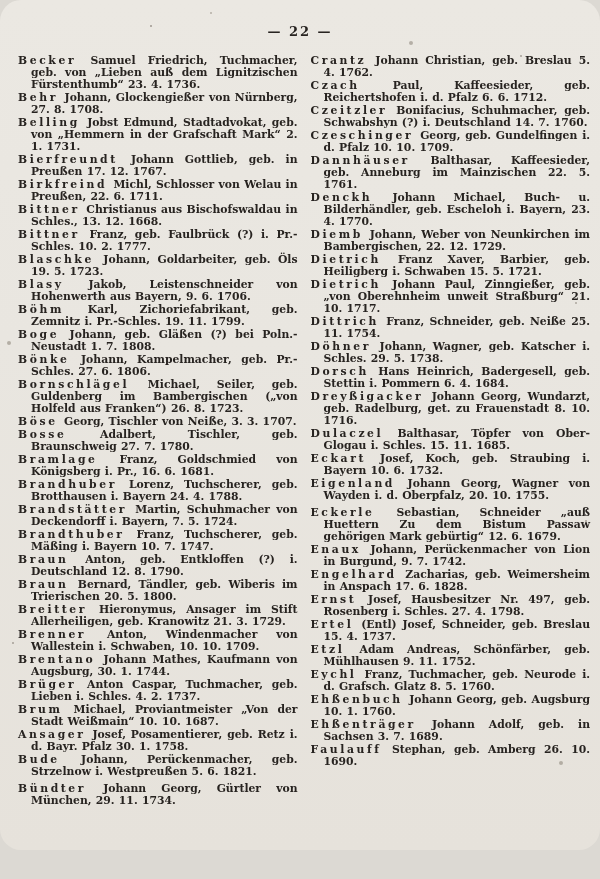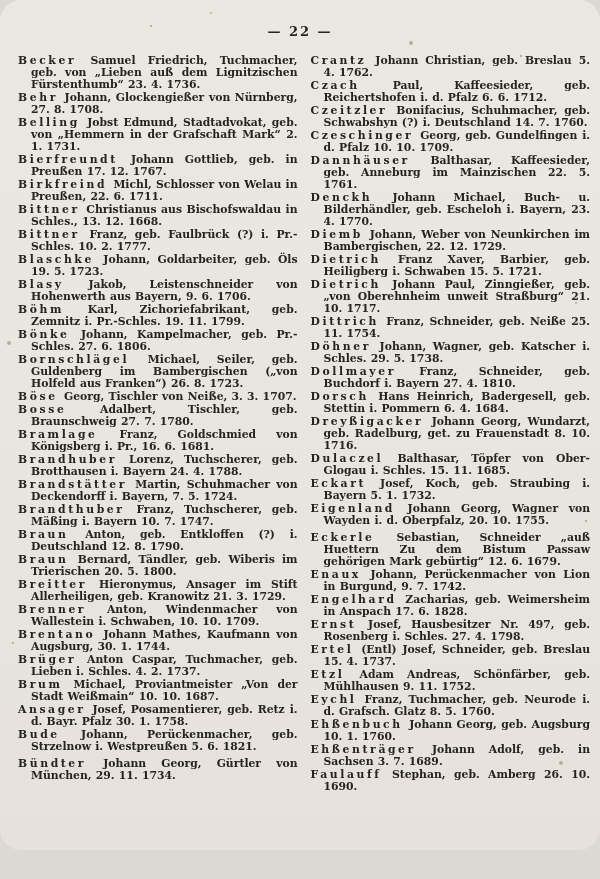--- a/index.html
+++ b/index.html
@@ -84,20 +84,21 @@
         <p class="entry"><span class="surname">Becker</span><span> Samuel Friedrich, Tuchmacher, geb. von „Lieben auß dem Lignitzischen Fürstenthumb“ 23. 4. 1736.</span></p>
         <p class="entry"><span class="surname">Behr</span><span> Johann, Glockengießer von Nürnberg, 27. 8. 1708.</span></p>
         <p class="entry"><span class="surname">Belling</span><span> Jobst Edmund, Stadtadvokat, geb. von „Hemmern in der Grafschaft Mark“ 2. 1. 1731.</span></p>
         <p class="entry"><span class="surname">Bierfreundt</span><span> Johann Gottlieb, geb. in Preußen 17. 12. 1767.</span></p>
         <p class="entry"><span class="surname">Birkfreind</span><span> Michl, Schlosser von Welau in Preußen, 22. 6. 1711.</span></p>
         <p class="entry"><span class="surname">Bittner</span><span> Christianus aus Bischofswaldau in Schles., 13. 12. 1668.</span></p>
         <p class="entry"><span class="surname">Bittner</span><span> Franz, geb. Faulbrück (?) i. Pr.-Schles. 10. 2. 1777.</span></p>
         <p class="entry"><span class="surname">Blaschke</span><span> Johann, Goldarbeiter, geb. Öls 19. 5. 1723.</span></p>
         <p class="entry"><span class="surname">Blasy</span><span> Jakob, Leistenschneider von Hohenwerth aus Bayern, 9. 6. 1706.</span></p>
         <p class="entry"><span class="surname">Böhm</span><span> Karl, Zichoriefabrikant, geb. Zemnitz i. Pr.-Schles. 19. 11. 1799.</span></p>
+        <p class="entry"><span class="surname">Boge</span><span> Johann, geb. Gläßen (?) bei Poln.-Neustadt 1. 7. 1808.</span></p>
         <p class="entry"><span class="surname">Bönke</span><span> Johann, Kampelmacher, geb. Pr.-Schles. 27. 6. 1806.</span></p>
         <p class="entry"><span class="surname">Bornschlägel</span><span> Michael, Seiler, geb. Guldenberg im Bambergischen („von Holfeld aus Franken“) 26. 8. 1723.</span></p>
         <p class="entry"><span class="surname">Böse</span><span> Georg, Tischler von Neiße, 3. 3. 1707.</span></p>
         <p class="entry"><span class="surname">Bosse</span><span> Adalbert, Tischler, geb. Braunschweig 27. 7. 1780.</span></p>
         <p class="entry"><span class="surname">Bramlage</span><span> Franz, Goldschmied von Königsberg i. Pr., 16. 6. 1681.</span></p>
         <p class="entry"><span class="surname">Brandhuber</span><span> Lorenz, Tuchscherer, geb. Brotthausen i. Bayern 24. 4. 1788.</span></p>
         <p class="entry"><span class="surname">Brandstätter</span><span> Martin, Schuhmacher von Deckendorff i. Bayern, 7. 5. 1724.</span></p>
         <p class="entry"><span class="surname">Brandthuber</span><span> Franz, Tuchscherer, geb. Mäßing i. Bayern 10. 7. 1747.</span></p>
         <p class="entry"><span class="surname">Braun</span><span> Anton, geb. Entkloffen (?) i. Deutschland 12. 8. 1790.</span></p>
         <p class="entry"><span class="surname">Braun</span><span> Bernard, Tändler, geb. Wiberis im Trierischen 20. 5. 1800.</span></p>
@@ -115,25 +116,24 @@
         <p class="entry"><span class="surname">Czach</span><span> Paul, Kaffeesieder, geb. Reichertshofen i. d. Pfalz 6. 6. 1712.</span></p>
         <p class="entry"><span class="surname">Czeitzler</span><span> Bonifacius, Schuhmacher, geb. Schwabshyn (?) i. Deutschland 14. 7. 1760.</span></p>
         <p class="entry"><span class="surname">Czeschinger</span><span> Georg, geb. Gundelfingen i. d. Pfalz 10. 10. 1709.</span></p>
         <p class="entry"><span class="surname">Dannhäuser</span><span> Balthasar, Kaffeesieder, geb. Anneburg im Mainzischen 22. 5. 1761.</span></p>
         <p class="entry"><span class="surname">Denckh</span><span> Johann Michael, Buch- u. Bilderhändler, geb. Escheloh i. Bayern, 23. 4. 1770.</span></p>
         <p class="entry"><span class="surname">Diemb</span><span> Johann, Weber von Neunkirchen im Bambergischen, 22. 12. 1729.</span></p>
         <p class="entry"><span class="surname">Dietrich</span><span> Franz Xaver, Barbier, geb. Heiligberg i. Schwaben 15. 5. 1721.</span></p>
         <p class="entry"><span class="surname">Dietrich</span><span> Johann Paul, Zinngießer, geb. „von Oberehnheim unweit Straßburg“ 21. 10. 1717.</span></p>
         <p class="entry"><span class="surname">Dittrich</span><span> Franz, Schneider, geb. Neiße 25. 11. 1754.</span></p>
         <p class="entry"><span class="surname">Döhner</span><span> Johann, Wagner, geb. Katscher i. Schles. 29. 5. 1738.</span></p>
-        <p class="entry"><span class="surname">Dollmayer</span><span> Franz, Schneider, geb. Buchdorf i. Bayern 27. 4. 1810.</span></p>
         <p class="entry"><span class="surname">Dorsch</span><span> Hans Heinrich, Badergesell, geb. Stettin i. Pommern 6. 4. 1684.</span></p>
         <p class="entry"><span class="surname">Dreyßigacker</span><span> Johann Georg, Wundarzt, geb. Radelburg, get. zu Frauenstadt 8. 10. 1716.</span></p>
         <p class="entry"><span class="surname">Dulaczel</span><span> Balthasar, Töpfer von Ober-Glogau i. Schles. 15. 11. 1685.</span></p>
-        <p class="entry"><span class="surname">Eckart</span><span> Josef, Koch, geb. Straubing i. Bayern 5. 1. 1732.</span></p>
+        <p class="entry"><span class="surname">Eckart</span><span> Josef, Koch, geb. Straubing i. Bayern 10. 6. 1732.</span></p>
         <p class="entry"><span class="surname">Eigenland</span><span> Johann Georg, Wagner von Wayden i. d. Oberpfalz, 20. 10. 1755.</span></p>
         <p class="entry gap-before"><span class="surname">Eckerle</span><span> Sebastian, Schneider „auß Huettern Zu dem Bistum Passaw gehörigen Mark gebürtig“ 12. 6. 1679.</span></p>
         <p class="entry"><span class="surname">Enaux</span><span> Johann, Perückenmacher von Lion in Burgund, 9. 7. 1742.</span></p>
         <p class="entry"><span class="surname">Engelhard</span><span> Zacharias, geb. Weimersheim in Anspach 17. 6. 1828.</span></p>
         <p class="entry"><span class="surname">Ernst</span><span> Josef, Hausbesitzer Nr. 497, geb. Rosenberg i. Schles. 27. 4. 1798.</span></p>
         <p class="entry"><span class="surname">Ertel</span><span> (Entl) Josef, Schneider, geb. Breslau 15. 4. 1737.</span></p>
         <p class="entry"><span class="surname">Etzl</span><span> Adam Andreas, Schönfärber, geb. Mühlhausen 9. 11. 1752.</span></p>
         <p class="entry"><span class="surname">Eychl</span><span> Franz, Tuchmacher, geb. Neurode i. d. Grafsch. Glatz 8. 5. 1760.</span></p>
         <p class="entry"><span class="surname">Ehßenbuch</span><span> Johann Georg, geb. Augsburg 10. 1. 1760.</span></p>
         <p class="entry"><span class="surname">Ehßenträger</span><span> Johann Adolf, geb. in Sachsen 3. 7. 1689.</span></p>

